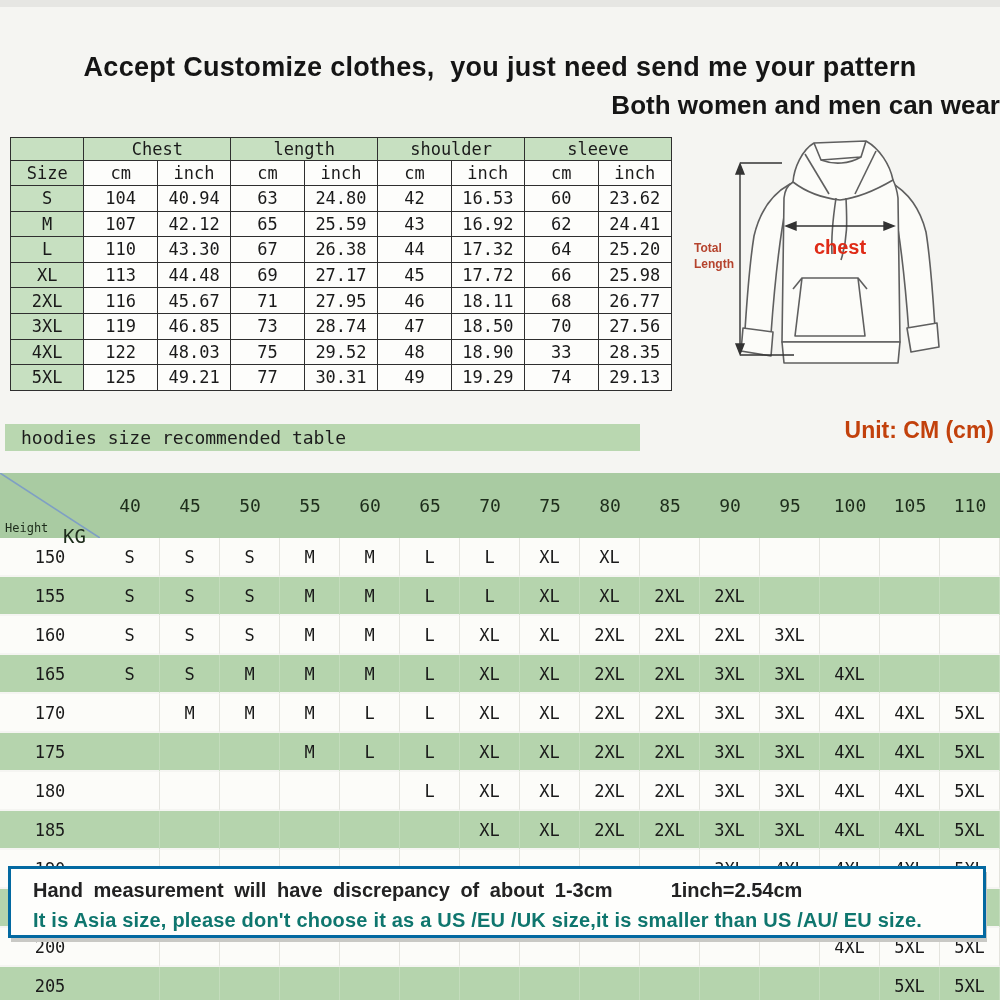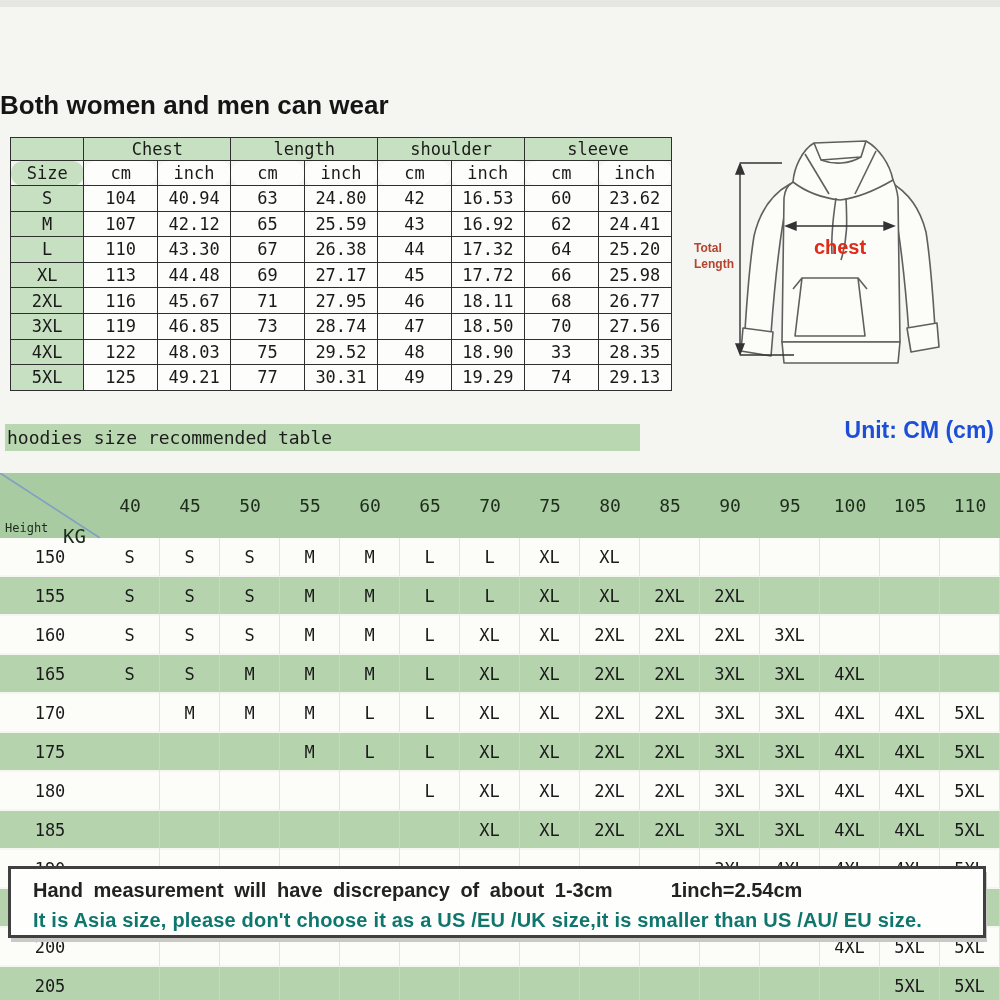--- a/index.html
+++ b/index.html
@@ -1,70 +1,71 @@
 <!DOCTYPE html>
 <html><head>
 <meta charset="utf-8">
 <style>
   html,body{margin:0;padding:0;}
   .page{position:relative;width:1000px;height:1000px;background:#f5f5f2;overflow:hidden;
         font-family:"Liberation Sans",sans-serif;color:#1a1a1a;}
   .topstrip{position:absolute;left:0;top:0;width:1000px;height:7px;background:#e6e6e3;}
   .title1{position:absolute;left:0;top:52px;width:1000px;text-align:center;
           font-size:27px;font-weight:bold;letter-spacing:.3px;white-space:pre;color:#151515;}
-  .title2{position:absolute;left:0;top:90px;width:1000px;text-align:left;
+  .title2{position:absolute;left:0;top:90px;width:1000px;text-align:right;
           font-size:26px;font-weight:bold;color:#151515;}
 
   
   table.size{position:absolute;left:10px;top:137px;width:662px;border-collapse:collapse;
              table-layout:fixed;font-family:"DejaVu Sans Mono",monospace;font-size:17px;}
   table.size th,table.size td{border:1px solid #2f2f2f;text-align:center;padding:0;
              font-weight:normal;height:24.6px;background:#fdfdfb;white-space:nowrap;}
   table.size tr.gh th{height:22px;}
-  table.size tr.sh th{height:24px;border-radius:12px;}
+  table.size tr.sh th{height:24px;}
   table.size .green{background:#c7e0c1;}
 
   
   .fig{position:absolute;left:690px;top:132px;width:280px;height:256px;}
 
   
   .recbar{position:absolute;left:5px;top:424px;width:635px;height:27px;background:#b9d7b0;
           font-family:"DejaVu Sans Mono",monospace;font-size:18px;line-height:27px;
-          padding-left:2px;box-sizing:border-box;color:#1c1c1c;}
-  .unit{position:absolute;right:6px;top:417px;font-size:23px;font-weight:bold;color:#1d4ed8;}
+          padding-left:16px;box-sizing:border-box;color:#1c1c1c;}
+  .unit{position:absolute;right:6px;top:417px;font-size:23px;font-weight:bold;color:#c2410c;}
 
   
   table.rec{position:absolute;left:0;top:473px;width:1000px;border-collapse:separate;
             border-spacing:0;table-layout:fixed;font-family:"DejaVu Sans Mono",monospace;}
   table.rec th,table.rec td{padding:0;text-align:center;font-weight:normal;white-space:nowrap;}
   table.rec thead th{height:65px;background:#a9cba2;font-size:18px;color:#1d2c1b;}
   table.rec thead th.diag{position:relative;background:#a9cba2;}
   table.rec thead th.diag .kg{position:absolute;right:14px;top:4px;font-size:19px;margin-top:48px;}
   table.rec thead th.diag .hgt{position:absolute;left:5px;bottom:3px;font-size:12px;}
   table.rec tbody tr{height:39px;}
   table.rec tbody th{font-size:17px;}
   table.rec tbody td{font-size:17px;border-right:1px solid #e4e4de;}
   table.rec tbody td,table.rec tbody th{border-bottom:2px solid #f5f5f2;}
   table.rec tr.w td,table.rec tr.w th{background:#fcfcf9;}
   table.rec tr.g td,table.rec tr.g th{background:#b5d4ad;}
   table.rec tr.g td{border-right-color:#c3dcbc;}
 
   
   .foot{position:absolute;left:8px;top:866px;width:972px;height:66px;background:#fefefc;
-        border:3px solid #404040;box-shadow:2px 5px 0 -1px #c9c9c5;box-sizing:content-box;}
+        border:3px solid #0369a1;box-shadow:2px 5px 0 -1px #c9c9c5;box-sizing:content-box;}
   .foot .l1{margin:10px 0 0 22px;font-size:20px;font-weight:bold;word-spacing:5px;color:#222;}
   .foot .l1 .r{margin-left:58px;word-spacing:0;}
   .foot .l2{margin:7px 0 0 22px;font-size:20px;font-weight:bold;letter-spacing:.2px;color:#0f766e;}
 </style>
 </head>
 <body>
 
 <div class="page">
   <div class="topstrip"></div>
 
+  <div class="title1">Accept Customize clothes,  you just need send me your pattern</div>
   <div class="title2">Both women and men can wear</div>
 
   <table class="size">
     <thead id="size-head">
         <tr class="gh">
           <th class="green"></th>
           <th class="green" colspan="2">Chest</th>
           <th class="green" colspan="2">length</th>
           <th class="green" colspan="2">shoulder</th>
           <th class="green" colspan="2">sleeve</th>

